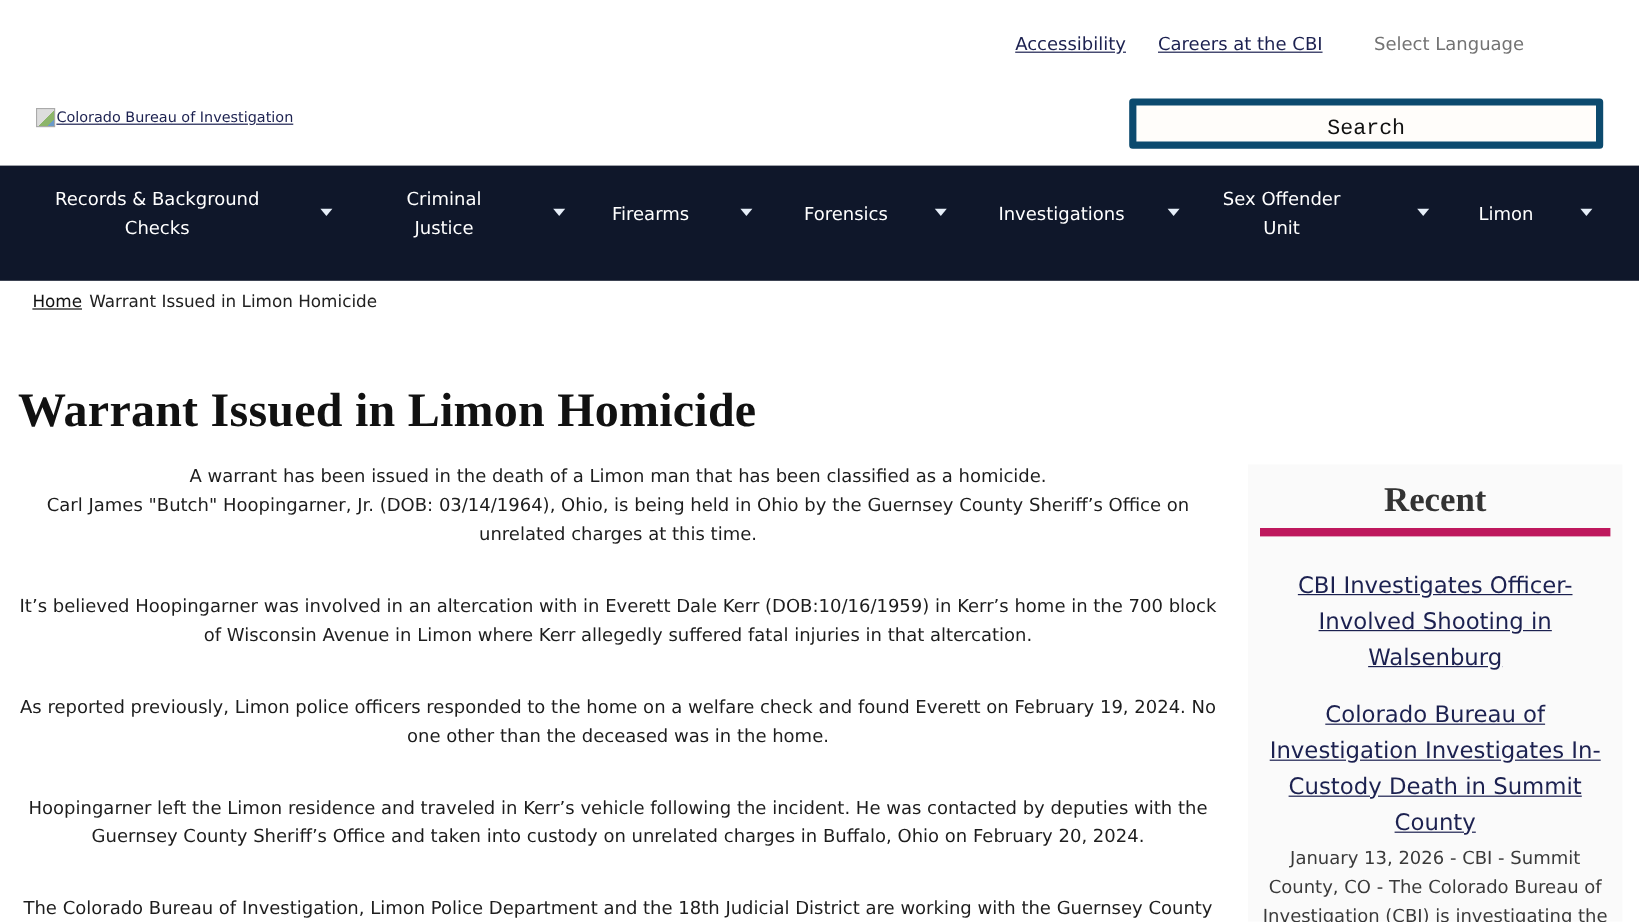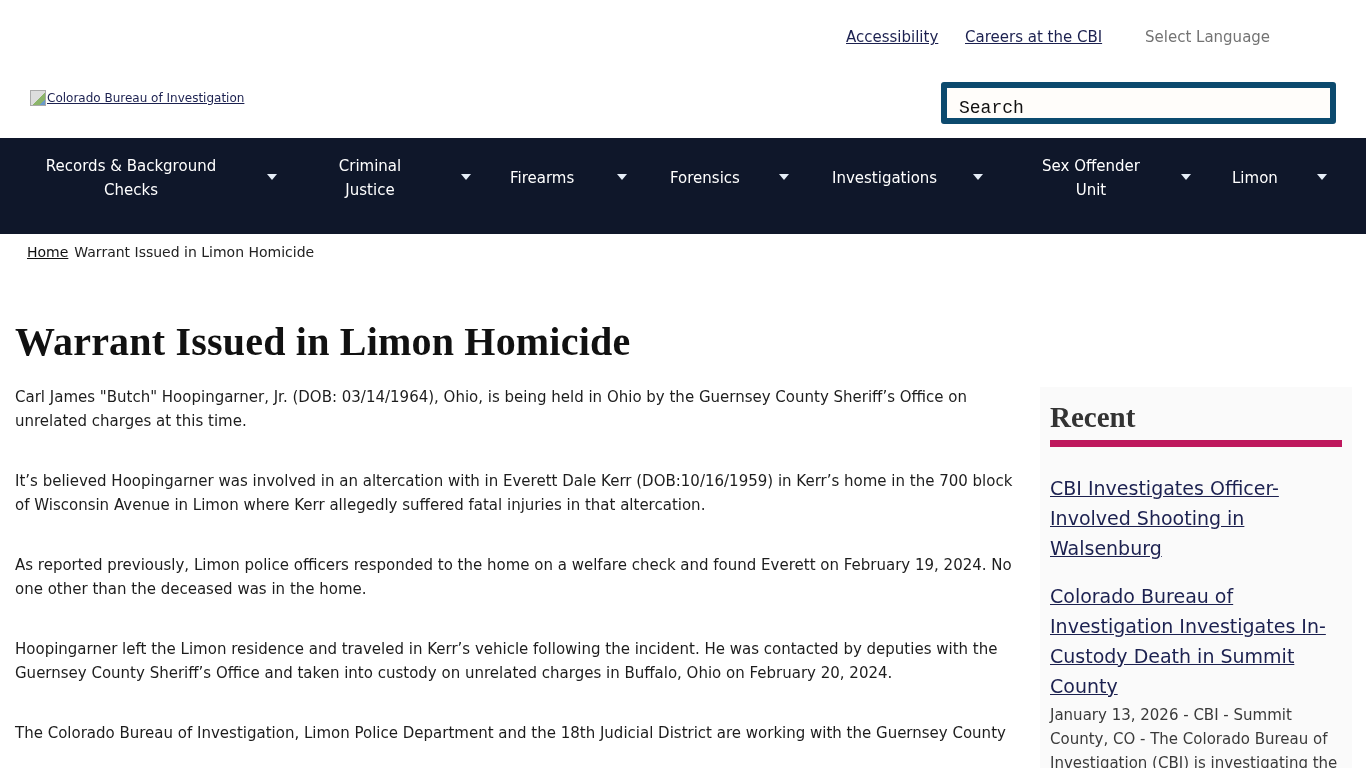--- a/index.html
+++ b/index.html
@@ -1,15 +1,15 @@
 <!DOCTYPE html>
 <html><head>
 <meta charset="utf-8">
 <style>
-  * { box-sizing: border-box; }
+  * { box-sizing: border-box; text-align: center; }
   html, body { margin: 0; padding: 0; background: #ffffff; }
   body {
     width: 1366px; height: 768px; overflow: hidden;
     font-family: "DejaVu Sans", sans-serif;
     color: #1b1b1b;
   }
   a { color: #1c2150; }
   
   .utility {
     position: absolute; top: 28px; left: 0; width: 1366px; height: 22px;
@@ -118,39 +118,40 @@
   <div class="nav-item" style="left:670px;width:70px;">
     <span class="nav-label">Forensics</span>
   </div>
   <span class="caret" style="left:779px;"></span>
 
   <div class="nav-item" style="left:832px;width:104px;">
     <span class="nav-label">Investigations</span>
   </div>
   <span class="caret" style="left:973px;"></span>
 
-  <div class="nav-item" style="left:1037px;width:108px;">
+  <div class="nav-item" style="left:1014px;width:108px;">
     <span class="nav-label" style="width:108px;">Sex Offender Unit</span>
   </div>
   <span class="caret" style="left:1181px;"></span>
 
   <div class="nav-item" style="left:1232px;width:46px;">
     <span class="nav-label">Limon</span>
   </div>
   <span class="caret" style="left:1317px;"></span>
 </nav>
 
 <div class="breadcrumb">
   <a href="#">Home</a>
   <span>Warrant Issued in Limon Homicide</span>
 </div>
 
 <h1>Warrant Issued in Limon Homicide</h1>
 
 <div class="article">
+  <p class="tight">A warrant has been issued in the death of a Limon man that has been classified as a homicide.</p>
   <p>Carl James "Butch" Hoopingarner, Jr. (DOB: 03/14/1964), Ohio, is being held in Ohio by the Guernsey County Sheriff’s Office on unrelated charges at this time.</p>
   <p>It’s believed Hoopingarner was involved in an altercation with in Everett Dale Kerr (DOB:10/16/1959) in Kerr’s home in the 700 block of Wisconsin Avenue in Limon where Kerr allegedly suffered fatal injuries in that altercation.</p>
   <p>As reported previously, Limon police officers responded to the home on a welfare check and found Everett on February 19, 2024. No one other than the deceased was in the home.</p>
   <p>Hoopingarner left the Limon residence and traveled in Kerr’s vehicle following the incident. He was contacted by deputies with the Guernsey County Sheriff’s Office and taken into custody on unrelated charges in Buffalo, Ohio on February 20, 2024.</p>
   <p>The Colorado Bureau of Investigation, Limon Police Department and the 18th Judicial District are working with the Guernsey County</p>
 </div>
 
 <aside class="sidebar">
   <h2>Recent</h2>
   <div class="recent-item">

